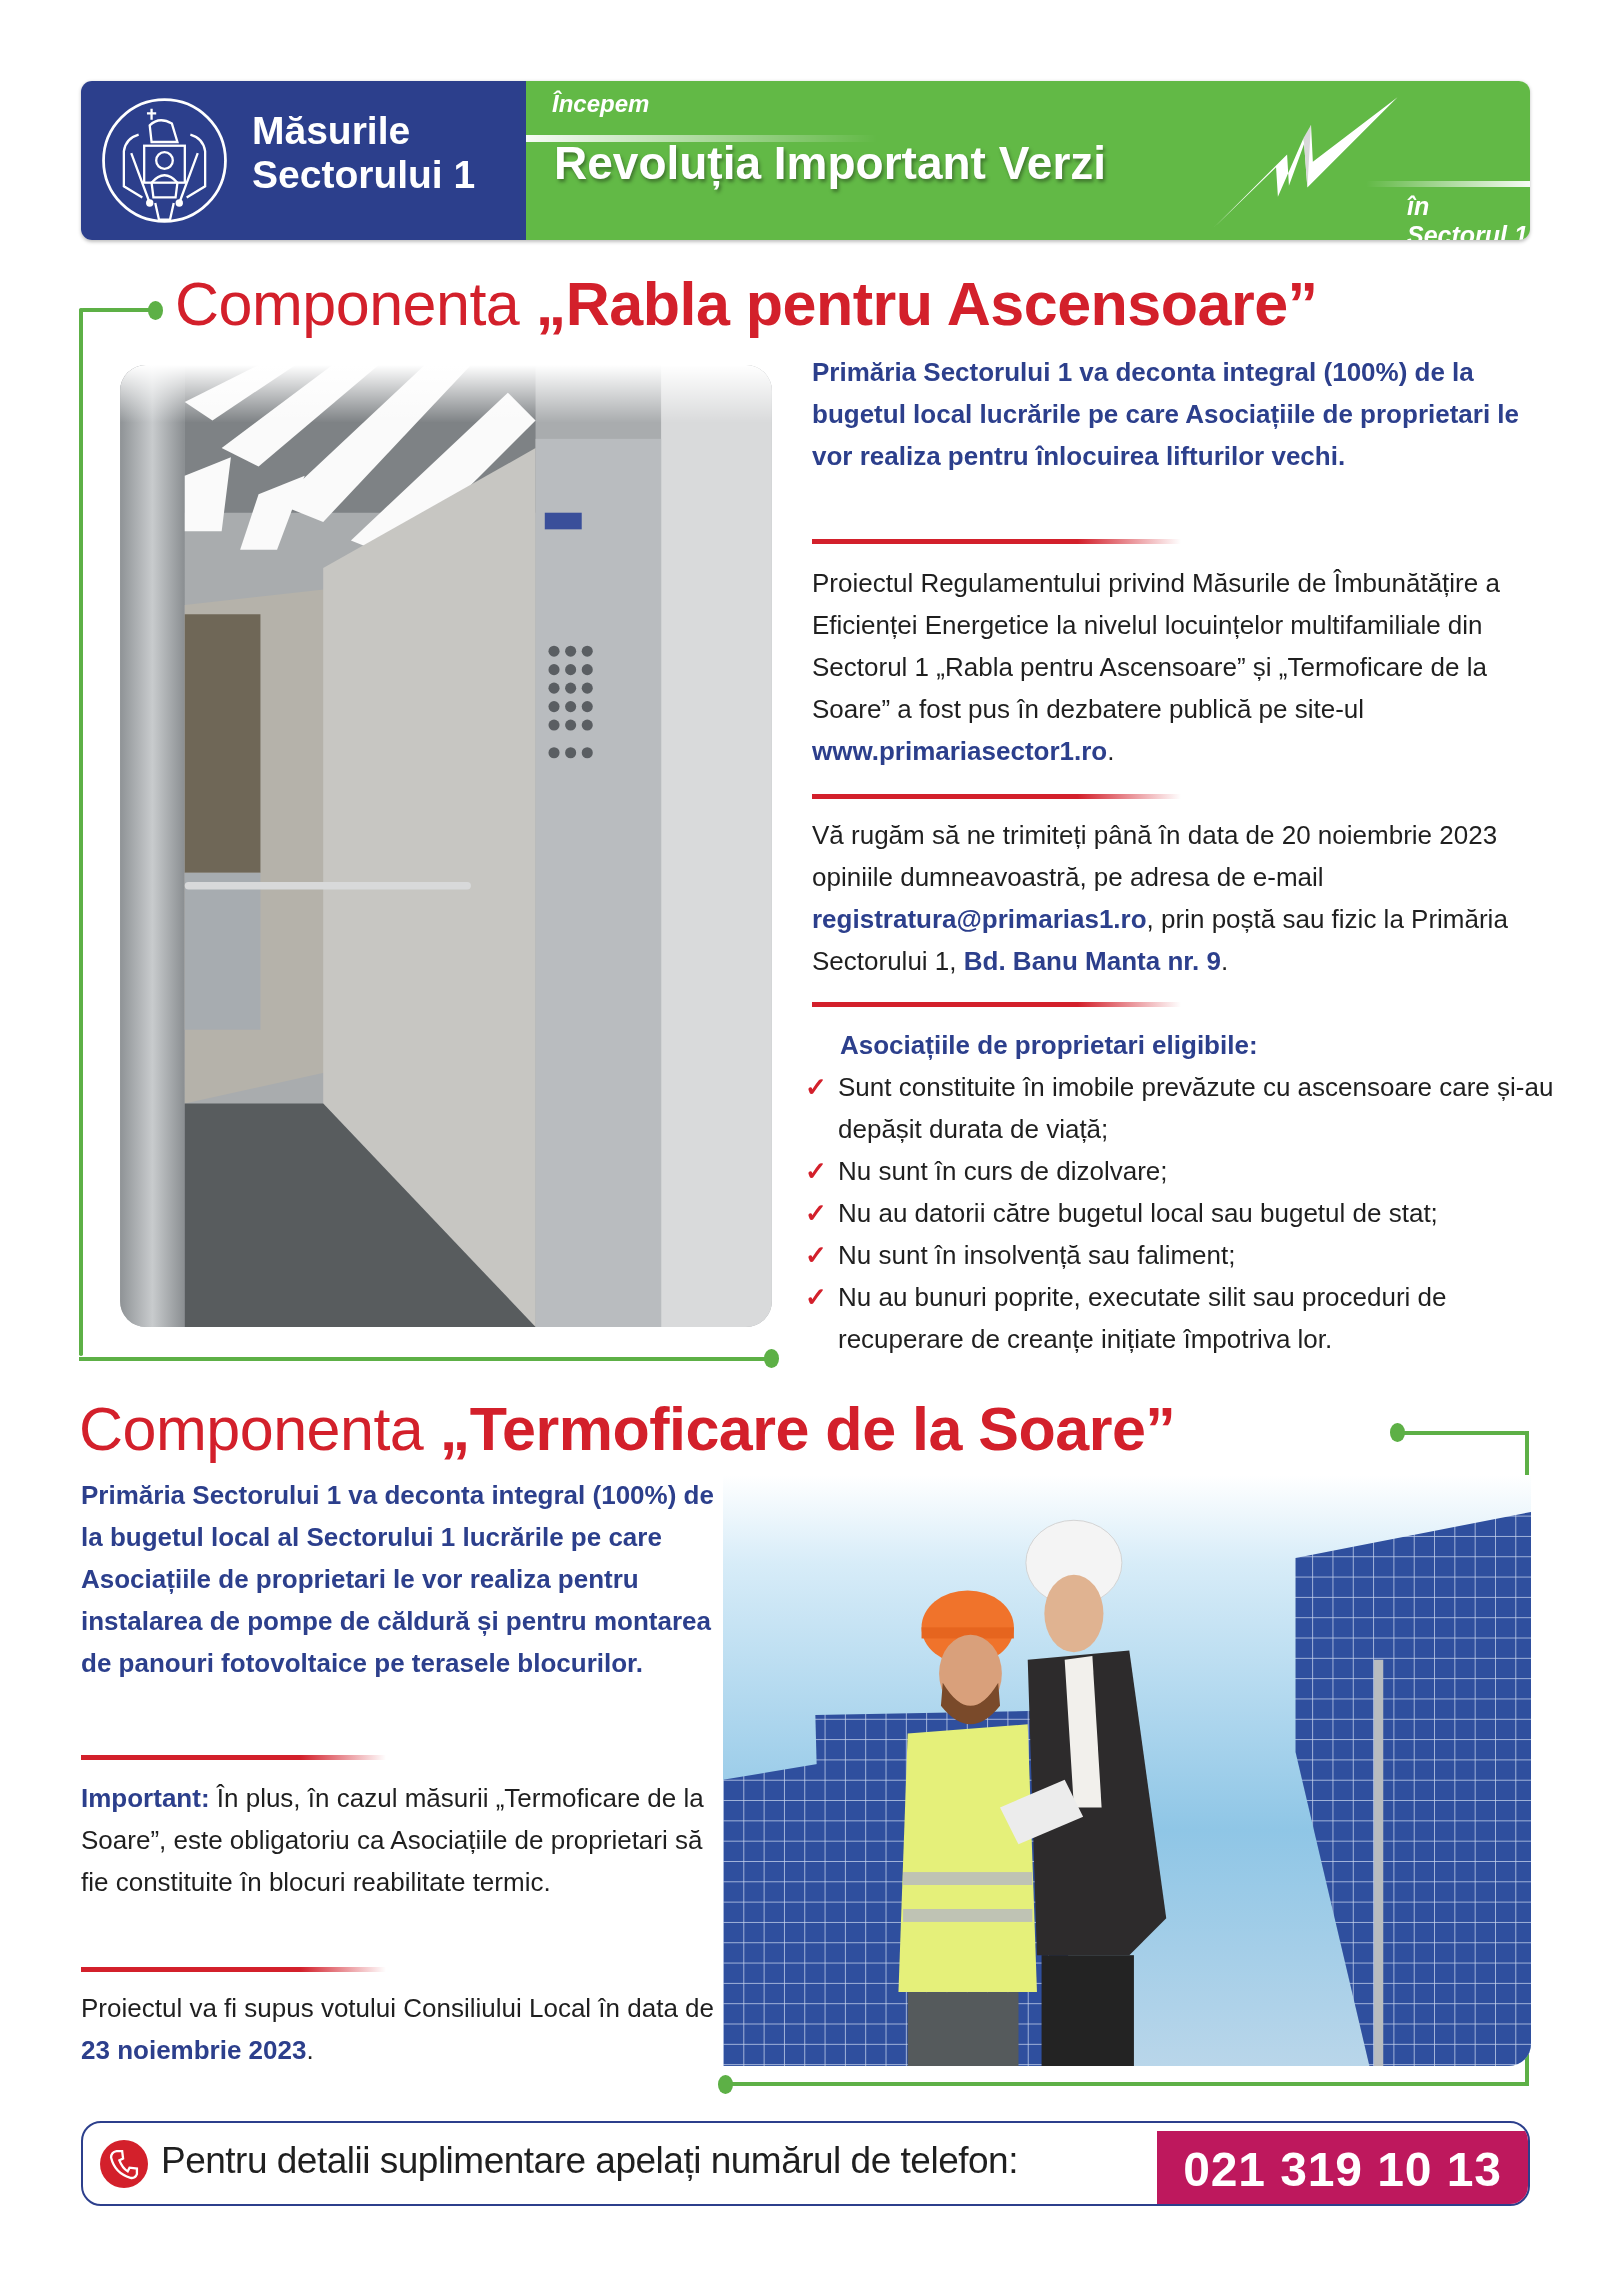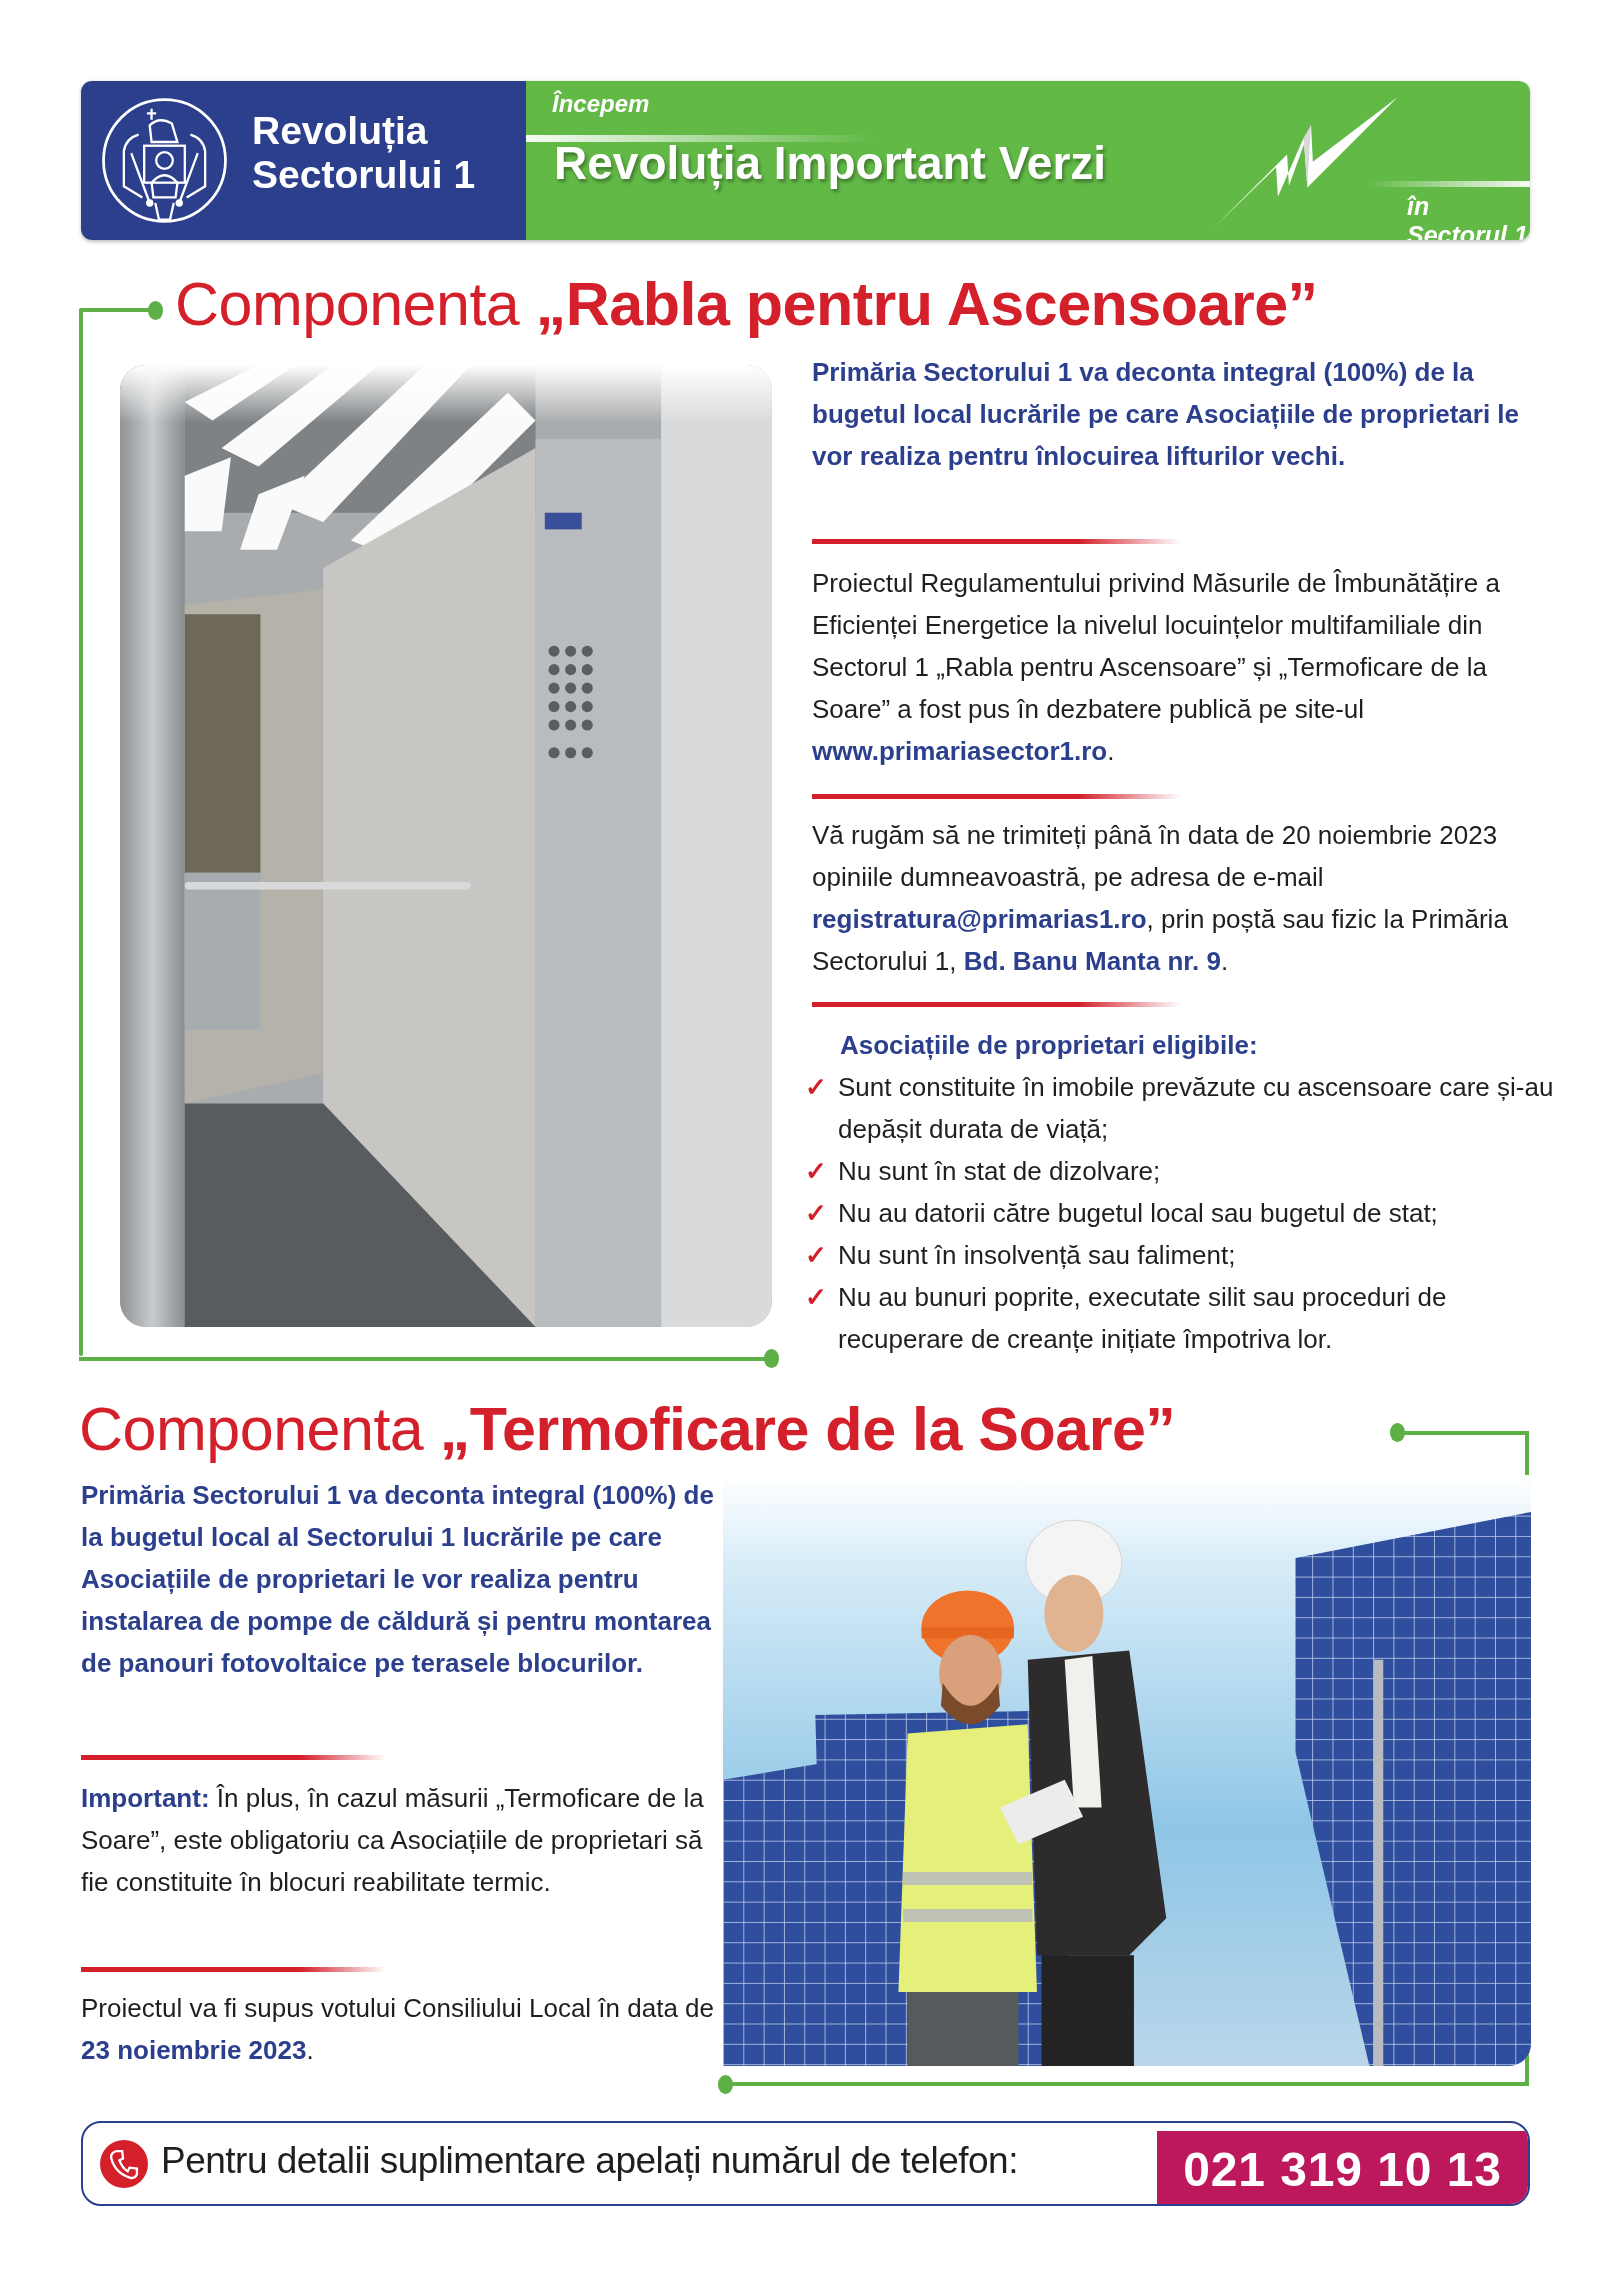--- a/index.html
+++ b/index.html
@@ -51,21 +51,21 @@
       <path d="M58 28 L58 16 M53 21 L63 21 M56 34 Q66 24 80 32 L86 52 L58 52 Z" fill="none" stroke="#fff" stroke-width="2.5"></path>
       <rect x="50" y="56" width="44" height="40" fill="none" stroke="#fff" stroke-width="2.5"></rect>
       <circle cx="72" cy="72" r="9" fill="none" stroke="#fff" stroke-width="2.5"></circle>
       <path d="M58 96 Q72 80 86 96 L84 112 L60 112 Z" fill="none" stroke="#fff" stroke-width="2.5"></path>
       <path d="M36 64 L56 118 M108 64 L88 118" stroke="#fff" stroke-width="2.5"></path>
       <circle cx="56" cy="118" r="4" fill="#fff"></circle>
         <circle cx="88" cy="118" r="4" fill="#fff"></circle>
       <path d="M62 118 L66 136 L78 136 L82 118" fill="none" stroke="#fff" stroke-width="2.5"></path>
     </svg>
     <div id="org-name" class="abs">
-      <div>Revoluția</div>
+      <div>Măsurile</div>
       <div>Sectorului 1</div>
     </div>
   </div>
   <div id="banner-right" class="abs">
     <div id="tagline-top" class="abs">Începem</div>
     <div id="tagline-line1" class="abs"></div>
     <div id="tagline-main" class="abs">Revoluția Important Verzi</div>
     <svg id="bolt" class="abs" viewBox="0 0 220 150">
       <path d="M10 150 L78 84 L80 116 L108 52 L112 106 L210 8 L118 78 L116 38 L92 104 L90 70 Z" fill="#fff"></path>
       <path d="M108 52 L112 106 L116 38 Z" fill="#d9d9d9"></path>
@@ -149,21 +149,21 @@
 </div>
 <div class="divider" style="left:812px;top:794px;width:369px;"></div>
 <div class="body-txt" style="left:812px;top:814px;width:738px;">
   <span>Vă rugăm să ne trimiteți până în data de 20 noiembrie 2023 opiniile dumneavoastră, pe adresa de e-mail </span><span class="hl">registratura@primarias1.ro</span><span>, prin poștă sau fizic la Primăria Sectorului 1, </span><span class="hl">Bd. Banu Manta nr. 9</span><span>.</span>
 </div>
 <div class="divider" style="left:812px;top:1002px;width:369px;"></div>
 <div class="lead" style="left:840px;top:1024px;width:720px;">Asociațiile de proprietari eligibile:</div>
 <div class="body-txt" style="left:805px;top:1066px;width:757px;">
   <ul class="checks">
     <li><span class="chk">✓</span><span>Sunt constituite în imobile prevăzute cu ascensoare care și-au depășit durata de viață;</span></li>
-    <li><span class="chk">✓</span><span>Nu sunt în stat de dizolvare;</span></li>
+    <li><span class="chk">✓</span><span>Nu sunt în curs de dizolvare;</span></li>
     <li><span class="chk">✓</span><span>Nu au datorii către bugetul local sau bugetul de stat;</span></li>
     <li><span class="chk">✓</span><span>Nu sunt în insolvență sau faliment;</span></li>
     <li><span class="chk">✓</span><span>Nu au bunuri poprite, executate silit sau proceduri de recuperare de creanțe inițiate împotriva lor.</span></li>
   </ul>
 </div>
 
 <div class="title" style="left:79px;top:1394px;">
   <span>Componenta </span><b>„Termoficare de la Soare”</b>
 </div>
 <div class="green-dot" style="left:1390px;top:1423px;"></div>

